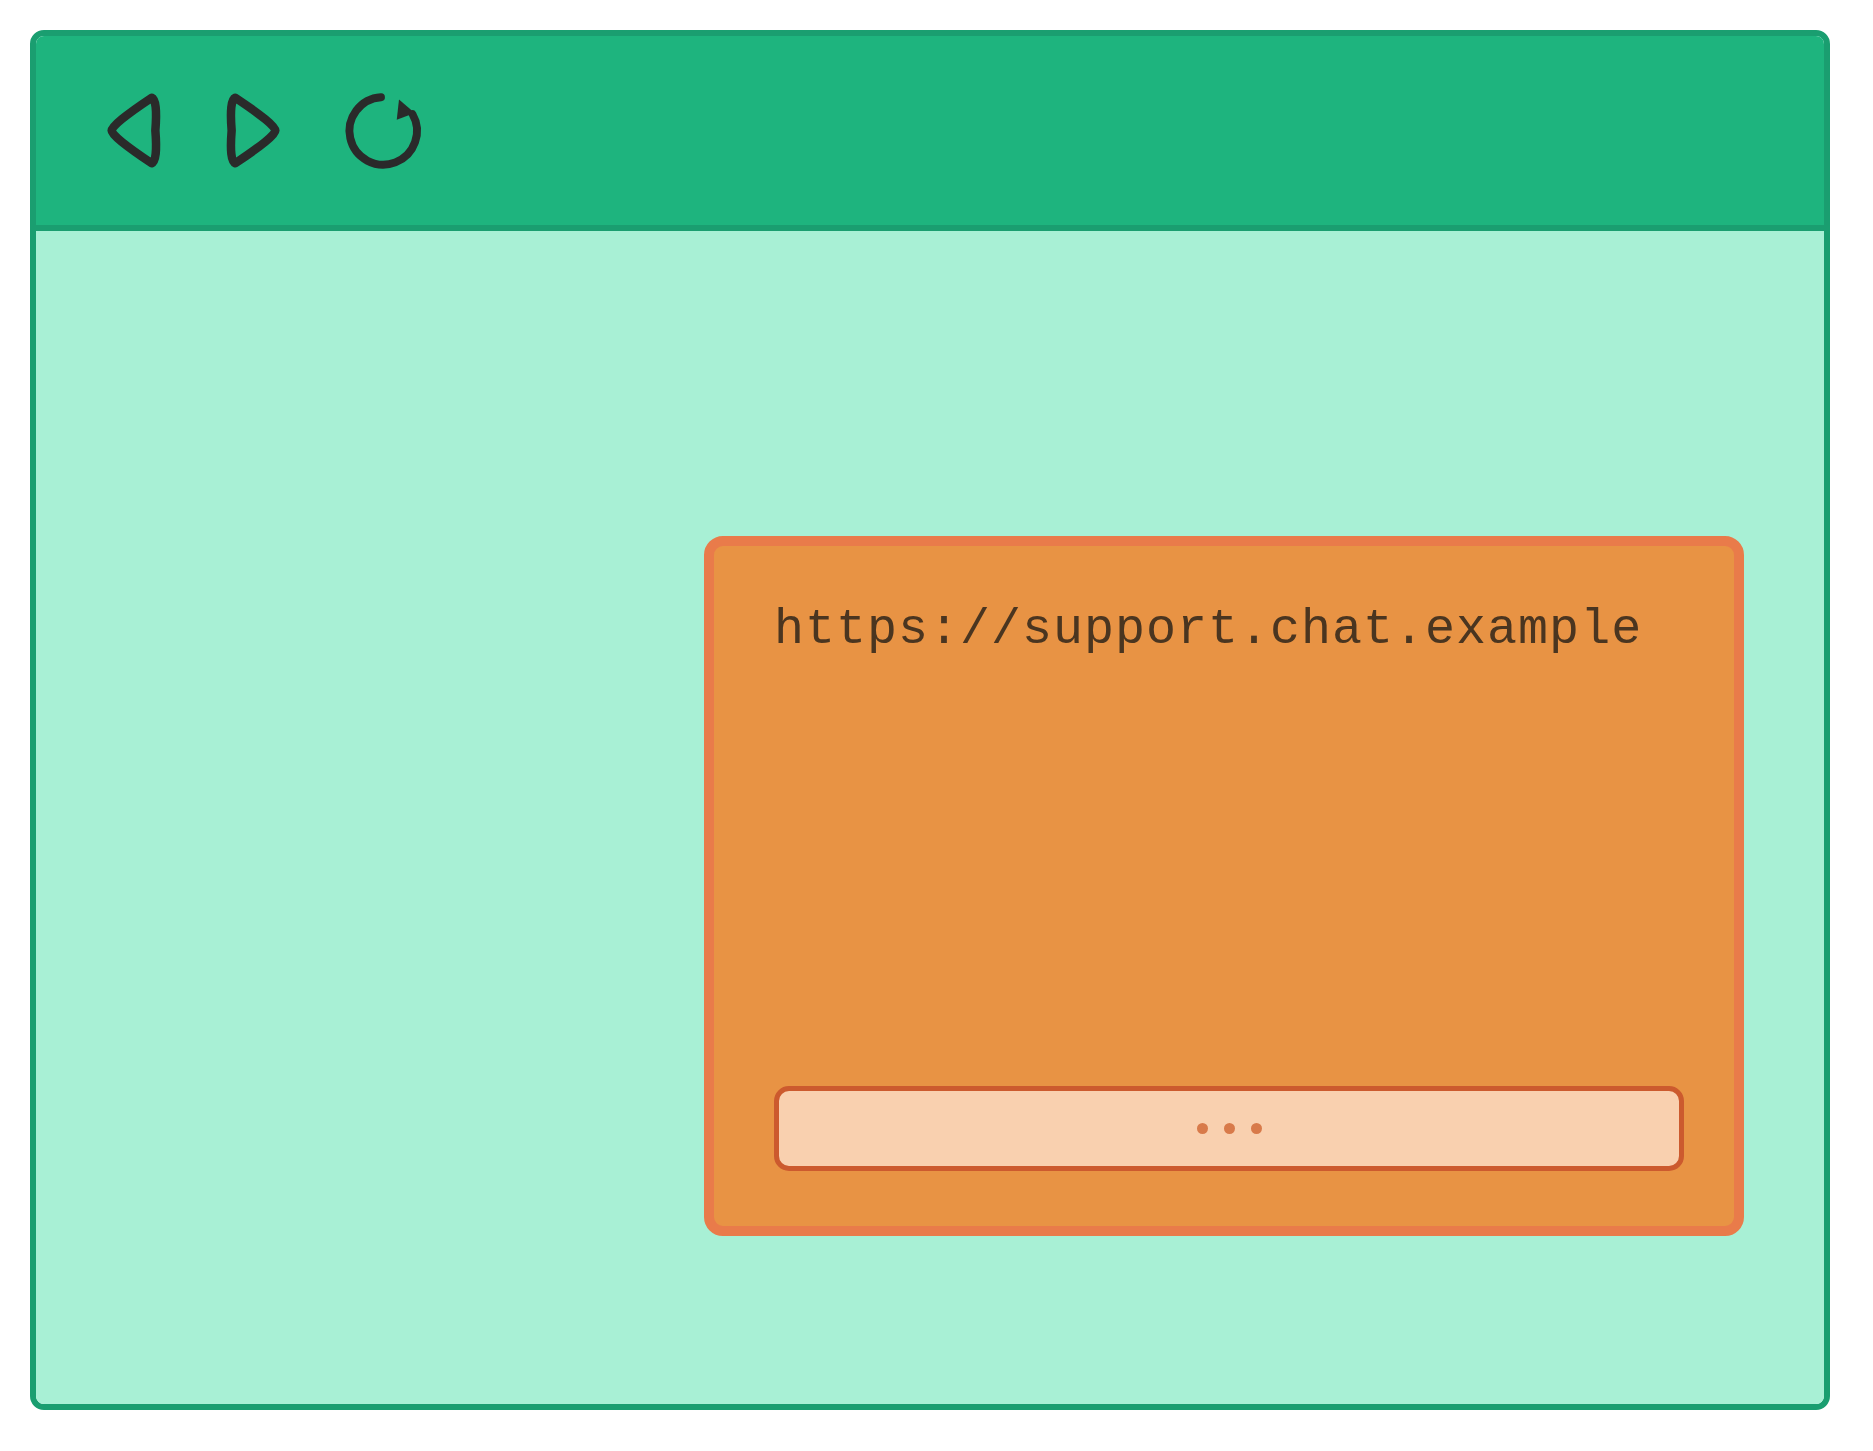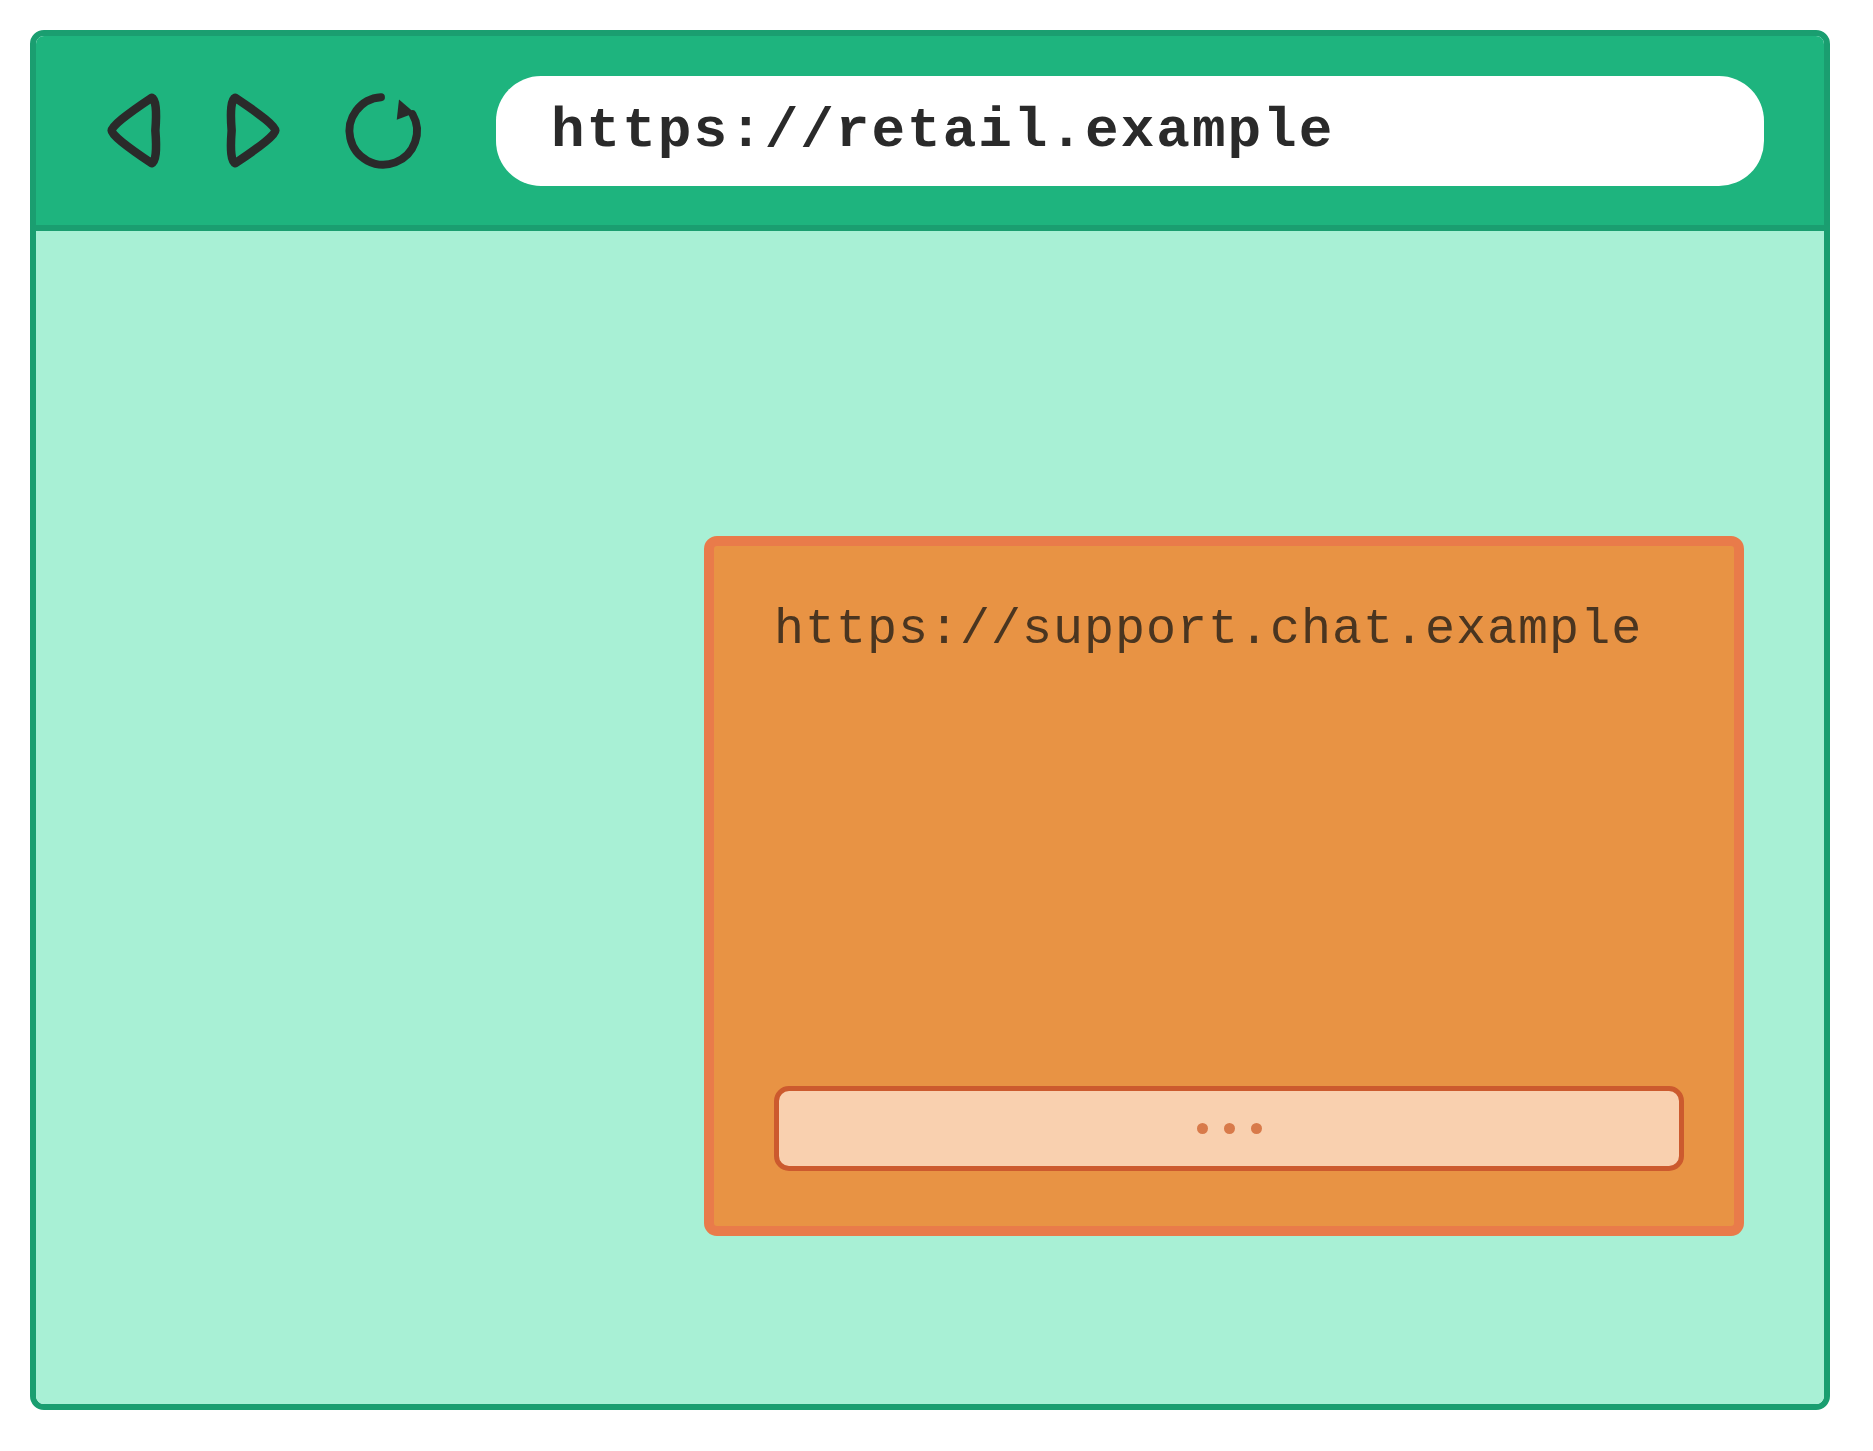--- a/index.html
+++ b/index.html
@@ -67,21 +67,21 @@
       position: relative;
     }
     .chat-widget {
       position: absolute;
       right: 80px;
       top: 305px;
       width: 1040px;
       height: 700px;
       background: #e89344;
       border: 10px solid #e97b4a;
-      border-radius: 13px;
+      border-radius: 19px;
       padding: 55px 50px 55px 60px;
       display: flex;
       flex-direction: column;
     }
     .chat-url {
       font-size: 50px;
       font-weight: 500;
       color: #4a3520;
       font-family: 'Courier New', Courier, monospace;
       letter-spacing: 1px;
@@ -124,23 +124,20 @@
       <svg viewBox="0 0 60 70">
         <path d="M 15 8 Q 48 30 48 35 Q 48 40 15 62 Q 10 60 12 35 Q 10 10 15 8 Z" fill="none" stroke="#2a2a2a" stroke-width="7" stroke-linejoin="round" stroke-linecap="round"></path>
       </svg>
     </div>
     <div class="nav-icon" style="width:90px;height:90px;">
       <svg viewBox="0 0 80 80">
         <path d="M 40 10 A 30 30 0 1 0 68 25" fill="none" stroke="#2a2a2a" stroke-width="7" stroke-linecap="round"></path>
         <path d="M 56 12 L 70 24 L 54 30 Z" fill="#2a2a2a"></path>
       </svg>
     </div>
-    <div class="address-bar">
-      <span class="address-text">https://retail.example</span>
-    </div>
   </div>
   <div class="browser-viewport">
     <div class="chat-widget">
       <div class="chat-url">https://support.chat.example</div>
       <div class="chat-body"></div>
       <div class="chat-input">
         <div class="chat-dots">
           <div class="chat-dot"></div>
           <div class="chat-dot"></div>
           <div class="chat-dot"></div>

